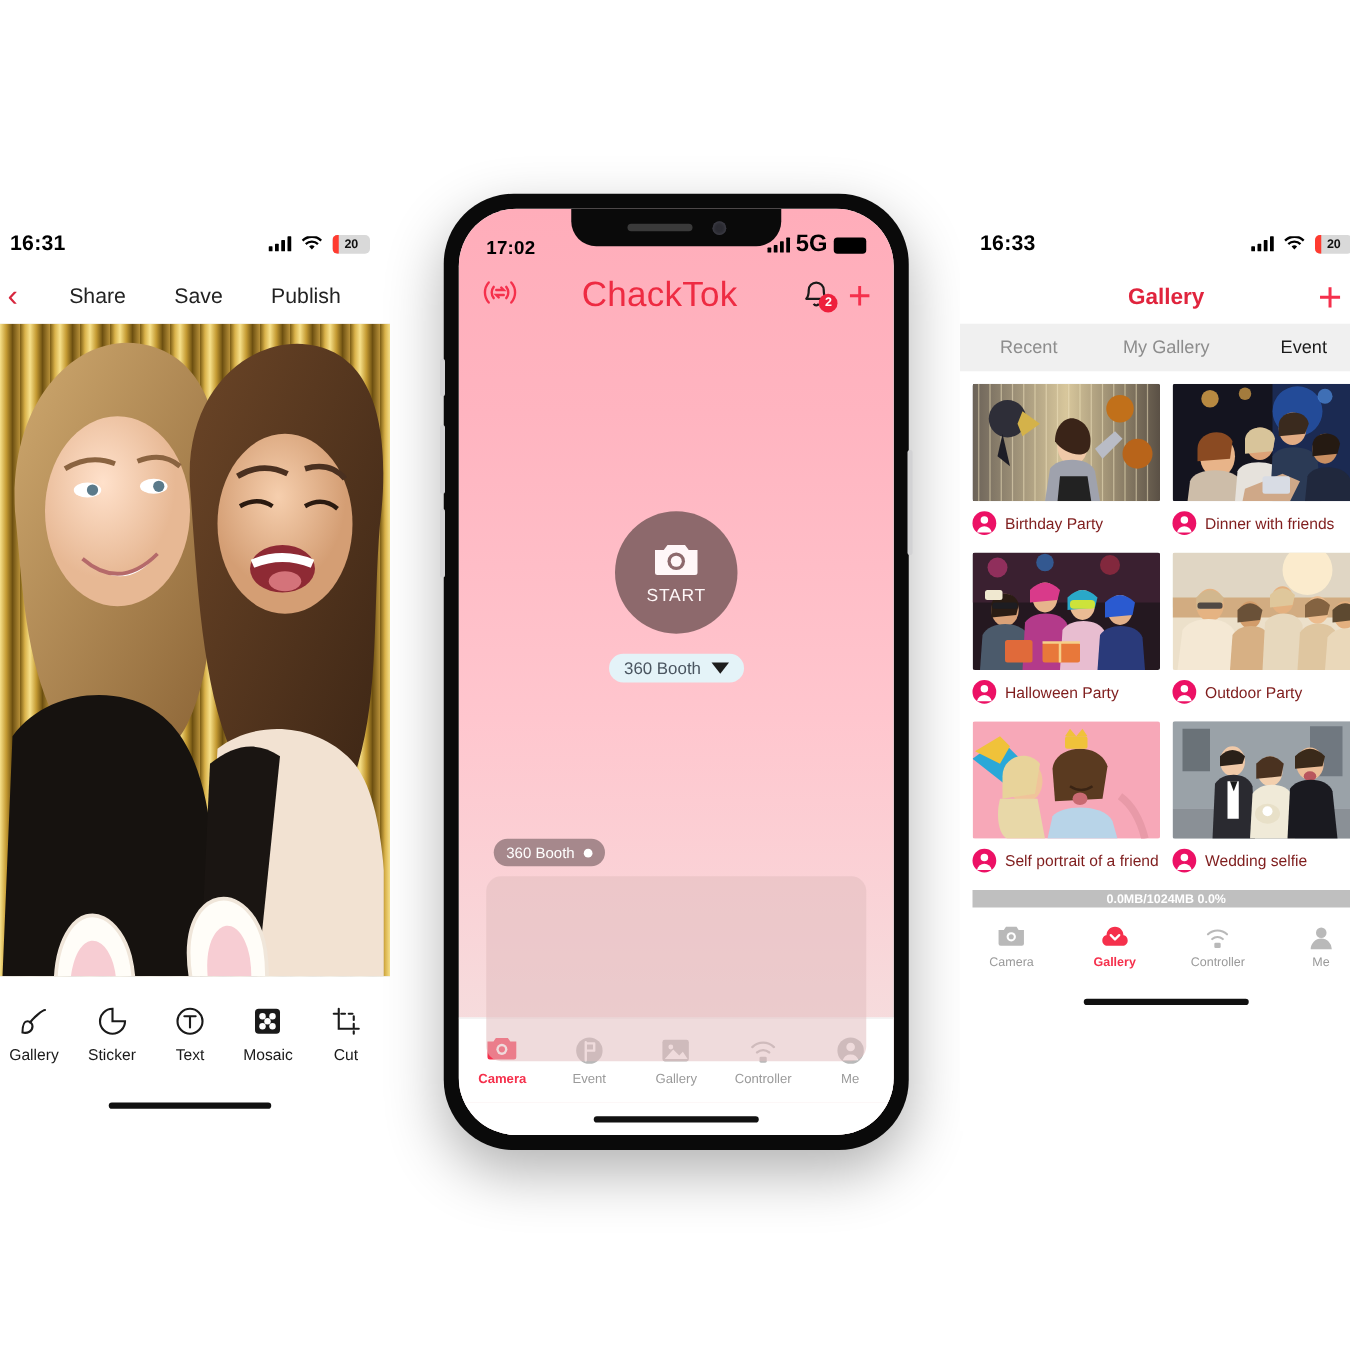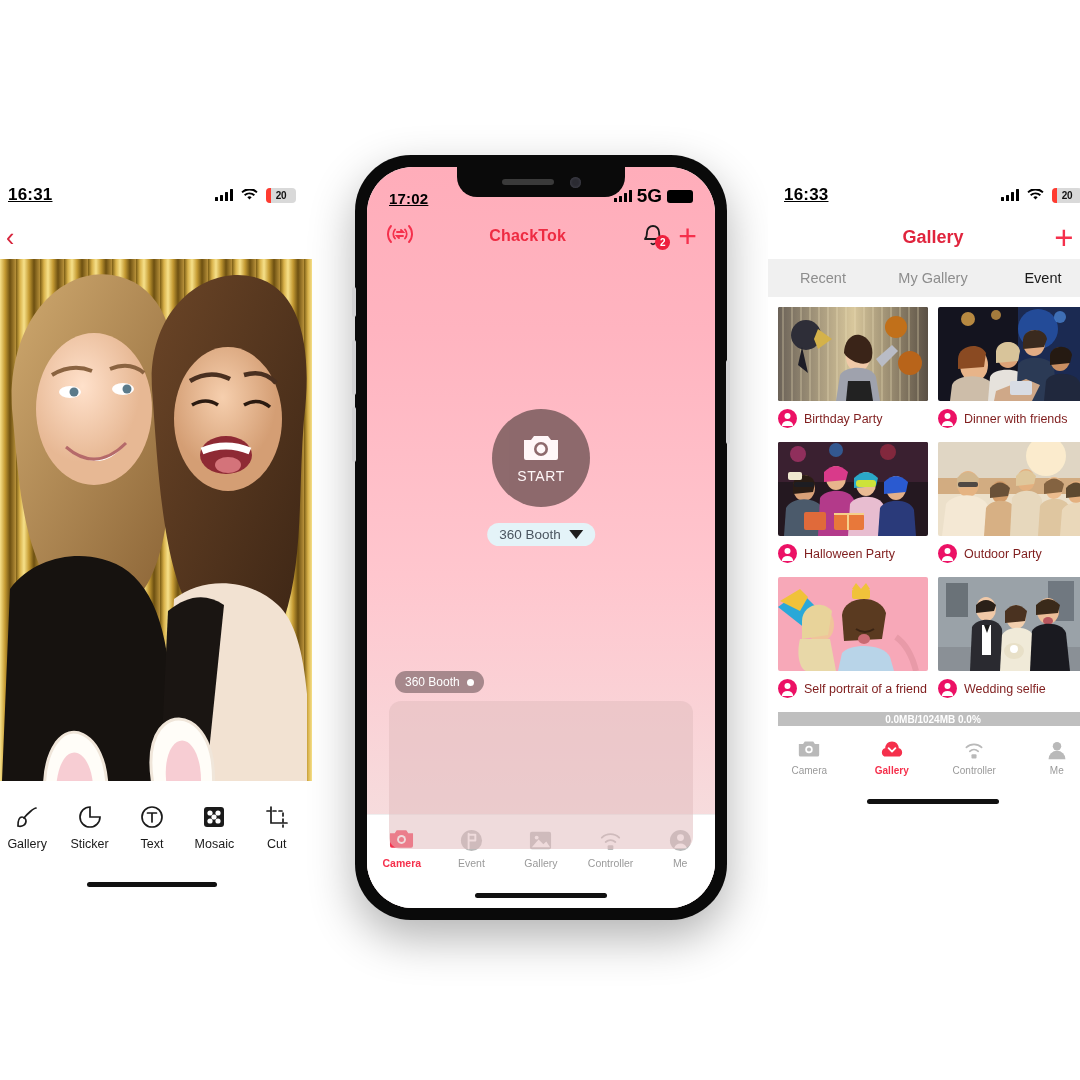--- a/index.html
+++ b/index.html
@@ -19,21 +19,21 @@
   }
 
   
   .statusbar {
     height: 40px;
     display: flex; align-items: center;
     padding: 0 16px;
     font-size: 17px; font-weight: bold;
     color: #000;
   }
-  .sb-time { letter-spacing: .2px; text-decoration: underline; }
+  .sb-time { letter-spacing: .2px; }
   .sb-right { margin-left: auto; display: flex; align-items: center; gap: 8px; }
   .bars { display: flex; align-items: flex-end; gap: 2px; height: 12px; }
   .bars i { display:block; width: 3px; background:#000; border-radius: .5px; }
   .bars i:nth-child(1){height:4px} .bars i:nth-child(2){height:6.5px}
   .bars i:nth-child(3){height:9px} .bars i:nth-child(4){height:12px}
   .wifi { position: relative; width: 17px; height: 12px; }
   .wifi svg { display:block; }
   .batt {
     position: relative; width: 30px; height: 15px;
     border-radius: 4px; background: #d9d9d9;
@@ -103,21 +103,21 @@
     position:absolute; inset:0;
     display:flex; flex-direction:column;
     background: linear-gradient(180deg,#ffadba 0%, #ffb4c0 22%, #ffc6ce 55%, #f6dcdd 88%, #f2dcdc 100%);
   }
   .c-status { height: 44px; display:flex; align-items:flex-end; padding: 0 22px 4px 22px;
               font-size: 15px; font-weight:bold; color:#000;text-align:center; }
   .c-status .sb-right { gap:5px; }
   .c-header {
     height: 50px; display:flex; align-items:center; padding: 0 18px;
   }
-  .c-title { flex:1; text-align:center; font-size: 16px; font-weight:bold; color:#ee2b42;
+  .c-title { flex:1; text-align:center; font-size: 28px; font-weight:normal; color:#ee2b42;
              letter-spacing:.2px; }
   .c-head-right { display:flex; align-items:center; gap: 12px; }
   .bellwrap { position:relative; width: 26px; height: 26px; }
   .bellbadge {
     position:absolute; right:-4px; bottom:-1px; min-width:15px; height:15px;
     background:#ee1f3c; color:#fff; border-radius:8px;
     font-size:10px; font-weight:bold; display:flex; align-items:center;
     justify-content:center; padding:0 3px;
   }
   .plusicon { font-size: 32px; color:#f5304c; line-height: 1; font-weight: 300; }
@@ -222,20 +222,25 @@
         </span>
         <span class="batt">
           <i class="lvl"></i>
           <span class="num">20</span>
         </span>
       </span>
     </div>
 
     <div class="l-navbar">
       <div class="l-back">‹</div>
+      <div class="l-actions">
+        <span>Share</span>
+        <span>Save</span>
+        <span>Publish</span>
+      </div>
     </div>
 
     <div class="l-photo">
       <div class="ph gold-curtain"></div>
 
       <svg viewBox="0 0 315 522" width="315" height="522" style="position:absolute;inset:0">
         <defs>
           <linearGradient id="hairL" x1="0" y1="0" x2="1" y2="1">
             <stop offset="0" stop-color="#cfa96f"></stop>
               <stop offset="1" stop-color="#8b6436"></stop>

